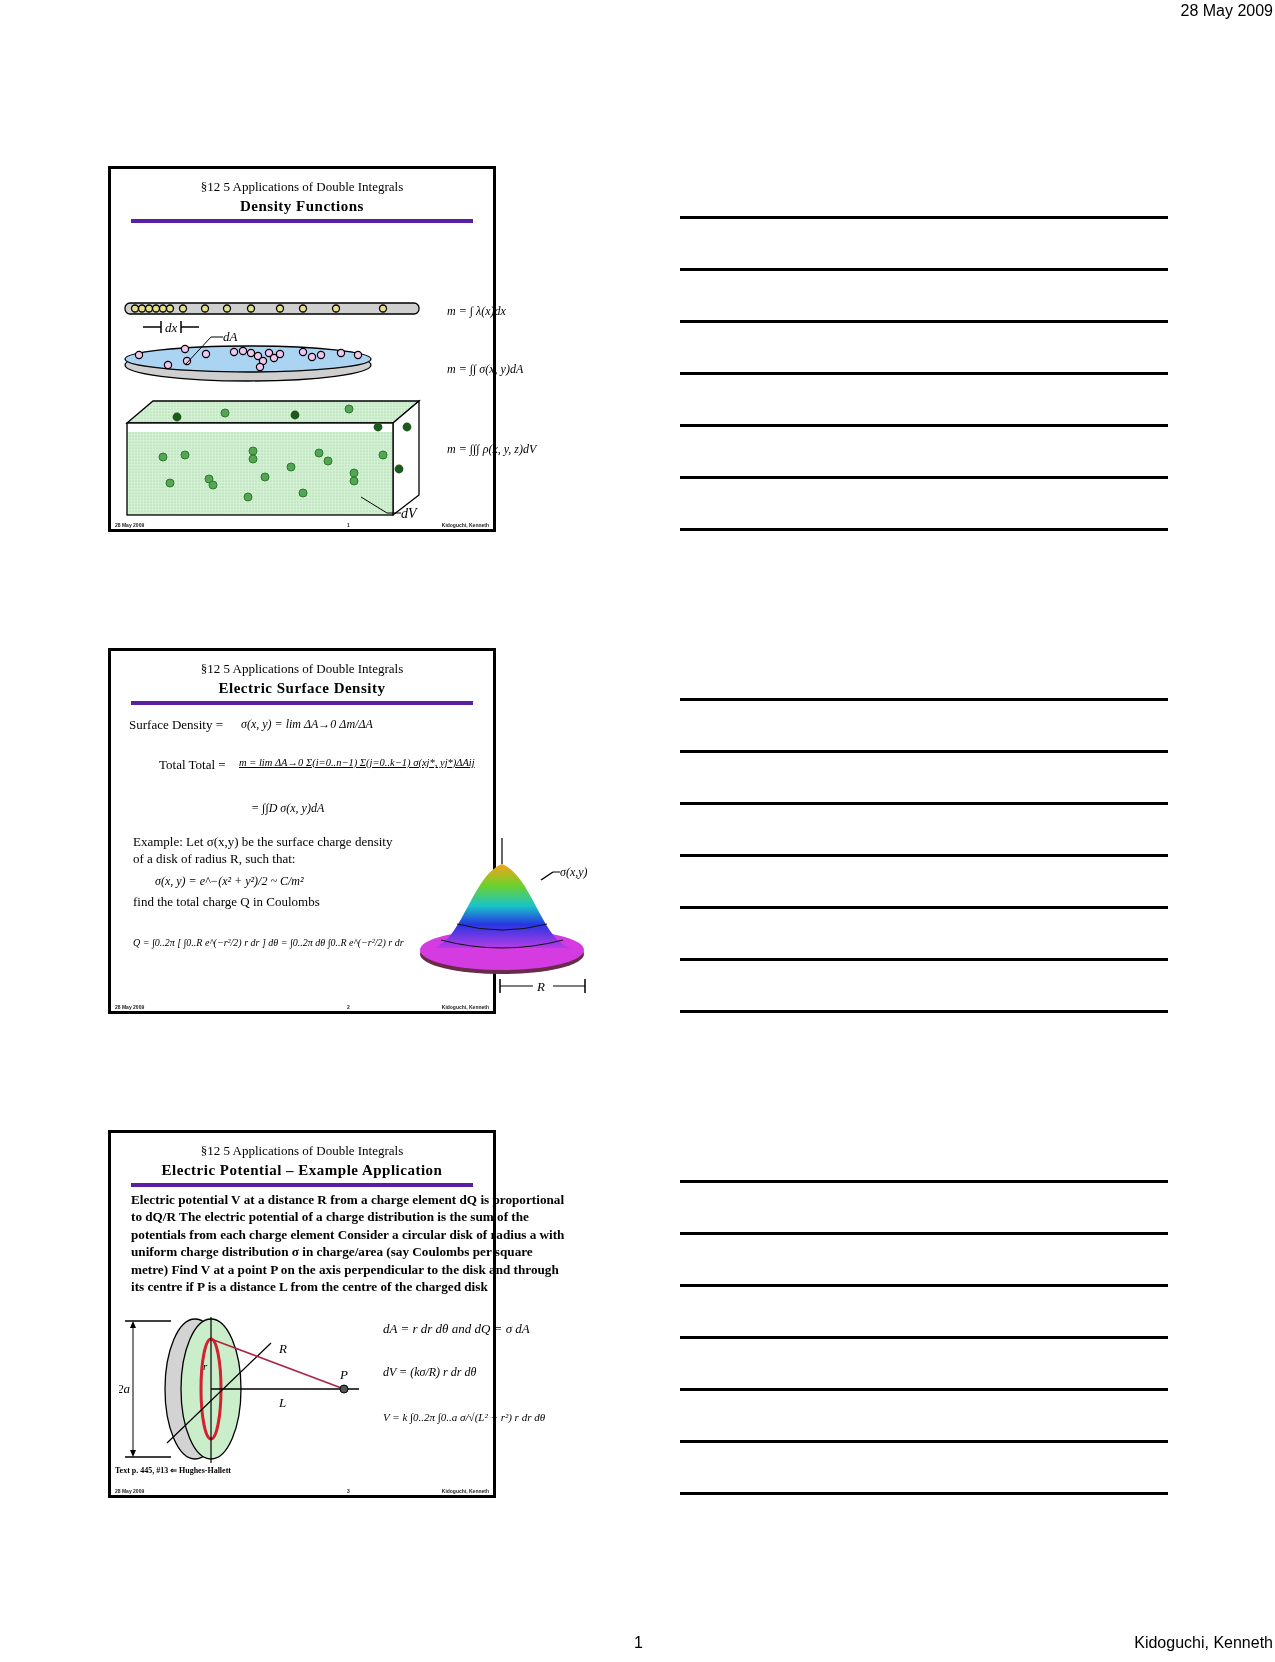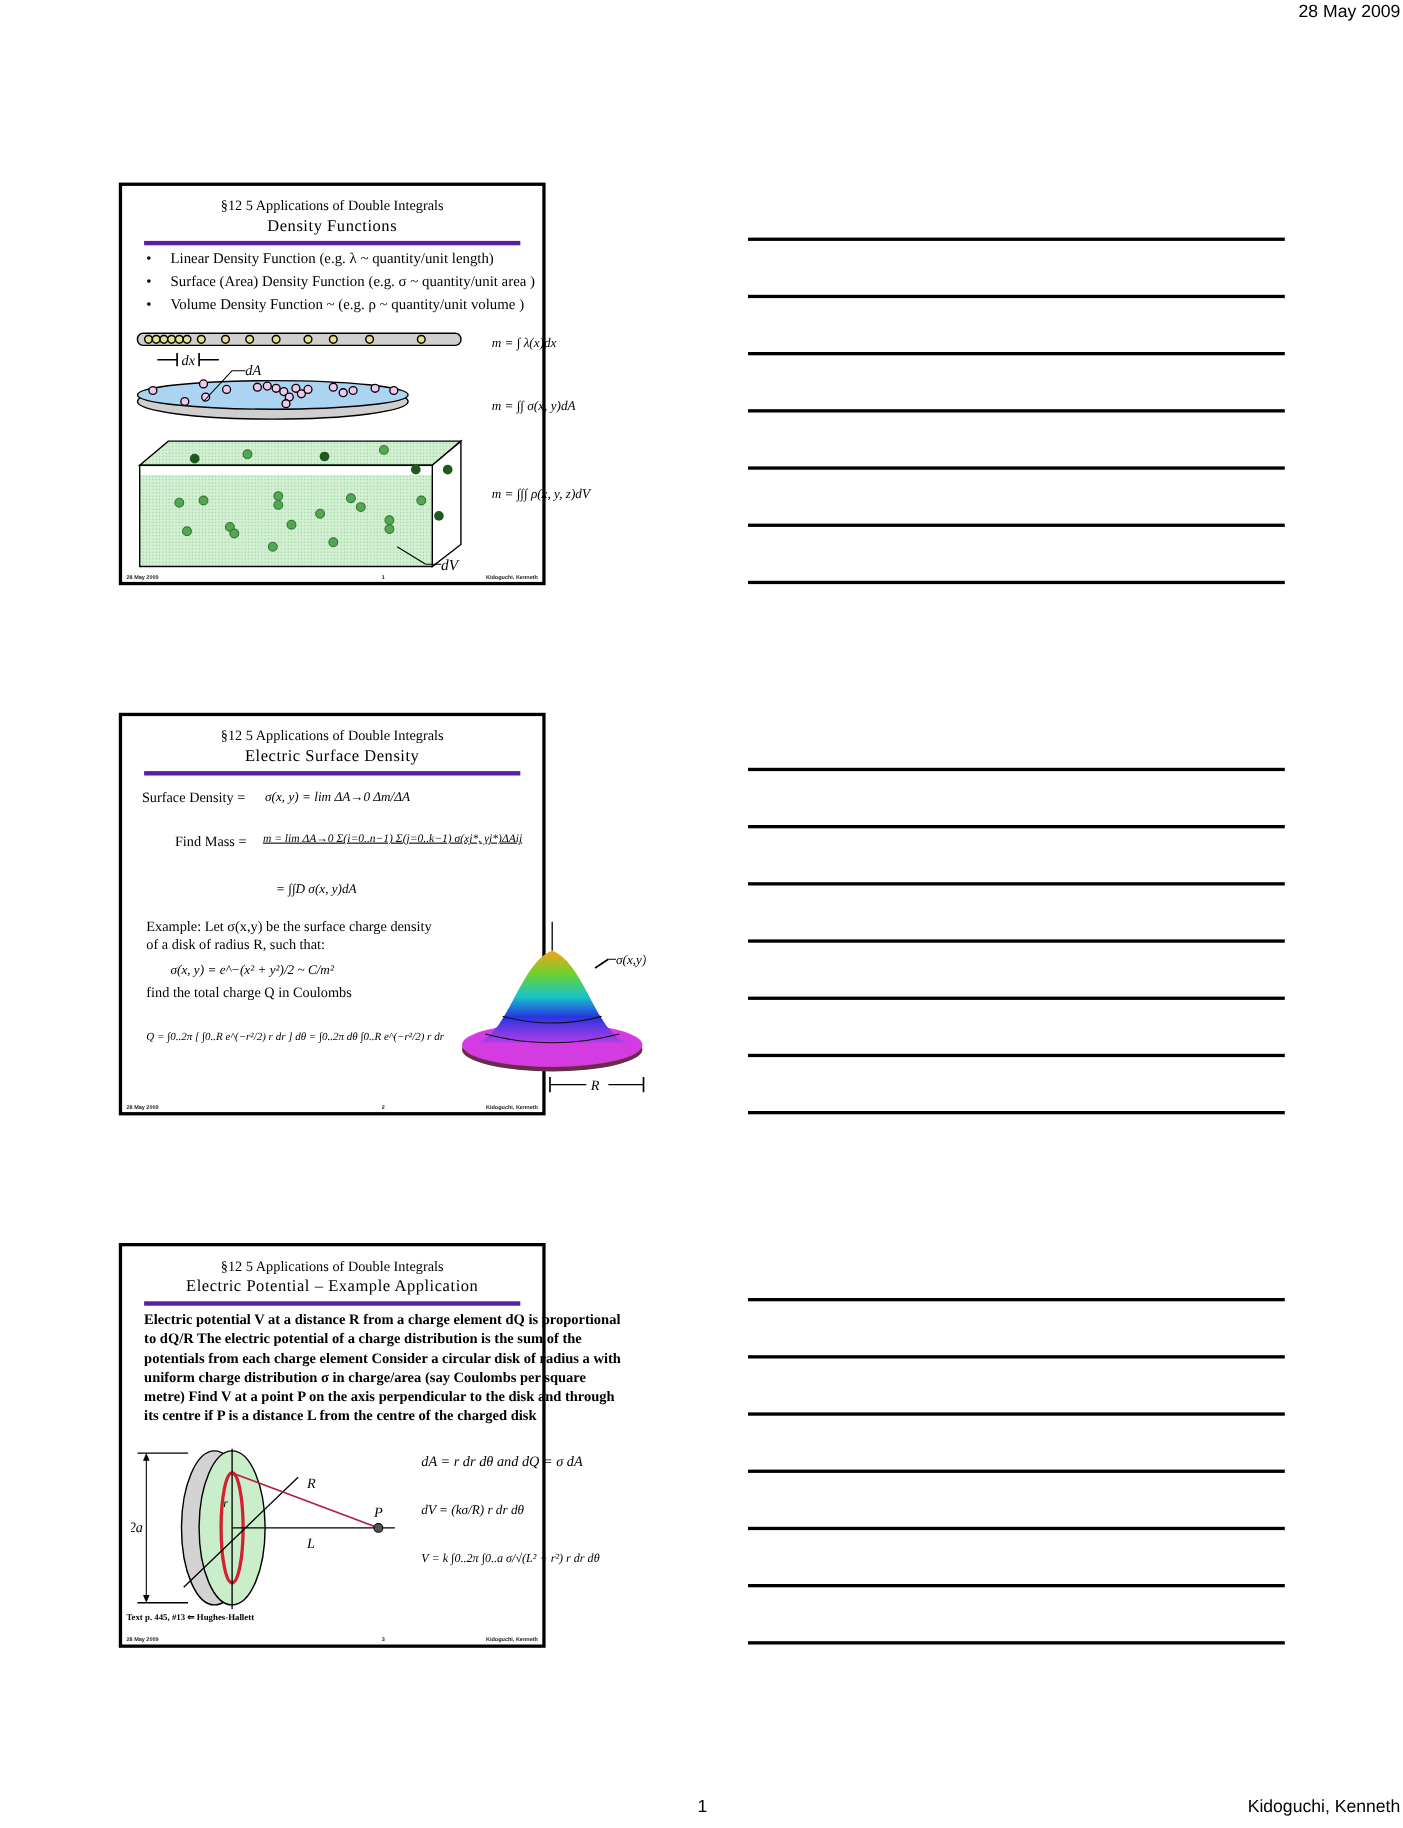--- a/index.html
+++ b/index.html
@@ -4,21 +4,21 @@
 <style>
   html, body { margin:0; padding:0; background:#fff; }
   body { width:1275px; height:1662px; position:relative; overflow:hidden;
          font-family:"Liberation Serif", serif; color:#000; }
   .page-header { position:absolute; right:2px; top:2px; font-family:"Liberation Sans", sans-serif; font-size:16px; }
   .page-number { position:absolute; left:634px; top:1634px; font-family:"Liberation Sans", sans-serif; font-size:16px; }
   .page-author { position:absolute; right:2px; top:1634px; font-family:"Liberation Sans", sans-serif; font-size:16px; }
 
   .slide { position:absolute; left:108px; width:388px; border:3px solid #000; background:#fff; box-sizing:border-box; }
   .slide .sec { position:absolute; left:0; right:0; top:10px; text-align:center; font-size:13px; }
-  .slide .title { position:absolute; left:0; right:0; top:29px; text-align:center; font-size:15px; letter-spacing:0.5px; }
+  .slide .title { position:absolute; left:0; right:0; top:29px; text-align:center; font-size:15px; letter-spacing:0.5px;font-weight:bold; }
   .slide .rule { position:absolute; left:20px; right:20px; top:50px; height:4px; background:#5b1fa3; }
   .slide .foot-l, .slide .foot-c, .slide .foot-r { position:absolute; bottom:1px; font-size:5px; font-family:"Liberation Sans", sans-serif; font-weight:bold; color:#222; }
   .slide .foot-l { left:4px; } .slide .foot-c { left:236px; } .slide .foot-r { right:4px; }
 
   .bullets { position:absolute; left:22px; top:58px; margin:0; padding:0; list-style:none; font-size:13.5px; }
   .bullets li { margin-bottom:5px; }
   .bullets li:before { content:"•"; display:inline-block; width:22px; }
   .eq { position:absolute; font-style:italic; font-size:12px; white-space:nowrap; }
   .txt { position:absolute; font-size:13px; line-height:16px; }
   .para { position:absolute; left:20px; top:58px; width:440px; font-size:13.2px; line-height:17.4px;font-weight:bold; }
@@ -28,25 +28,20 @@
 </style>
 </head>
 <body>
 
 <div class="page-header">28 May 2009</div>
 
 <div class="slide" style="top:166px;height:366px;">
   <div class="sec">§12 5 Applications of Double Integrals</div>
   <div class="title">Density Functions</div>
   <div class="rule"></div>
-  <ul class="bullets">
-    <li>Linear Density Function (e.g. λ ~ quantity/unit length)</li>
-    <li>Surface (Area) Density Function (e.g. σ ~ quantity/unit area )</li>
-    <li>Volume Density Function ~ (e.g. ρ ~ quantity/unit volume )</li>
-  </ul>
 
   <svg width="310" height="230" style="position:absolute;left:12px;top:128px;">
     <defs>
       <pattern id="dots" width="3" height="3" patternUnits="userSpaceOnUse">
         <rect width="3" height="3" fill="#d4f0d4"></rect>
           <circle cx="1" cy="1" r="0.6" fill="#8fcf8f"></circle>
       </pattern>
     </defs>
 
     <g>
@@ -150,21 +145,21 @@
   <div class="foot-r">Kidoguchi, Kenneth</div>
 </div>
 
 <div class="slide" style="top:648px;height:366px;">
   <div class="sec">§12 5 Applications of Double Integrals</div>
   <div class="title">Electric Surface Density</div>
   <div class="rule"></div>
 
   <div class="txt" style="left:18px;top:66px;">Surface Density =</div>
   <div class="eq" style="left:130px;top:66px;">σ(x, y) = lim ΔA→0 Δm/ΔA</div>
-  <div class="txt" style="left:48px;top:106px;">Find Mass =</div>
+  <div class="txt" style="left:48px;top:106px;">Total Total =</div>
   <div class="eq" style="left:128px;top:106px;font-size:10.5px;text-decoration:underline;">m = lim ΔA→0 Σ(i=0..n−1) Σ(j=0..k−1) σ(xj*, yj*)ΔAij</div>
   <div class="eq" style="left:140px;top:150px;">= ∫∫D σ(x, y)dA</div>
 
   <div class="txt" style="left:22px;top:183px;">Example:  Let σ(x,y) be the surface charge density</div>
   <div class="txt" style="left:22px;top:200px;">of a disk of radius R, such that:</div>
   <div class="eq" style="left:44px;top:223px;">σ(x, y) = e^−(x² + y²)/2 ~ C/m²</div>
   <div class="txt" style="left:22px;top:243px;">find the total charge Q in Coulombs</div>
   <div class="eq" style="left:22px;top:286px;font-size:10px;">Q = ∫0..2π [ ∫0..R e^(−r²/2) r dr ] dθ = ∫0..2π dθ ∫0..R e^(−r²/2) r dr</div>
 
   <svg width="170" height="160" style="position:absolute;left:306px;top:185px;">

